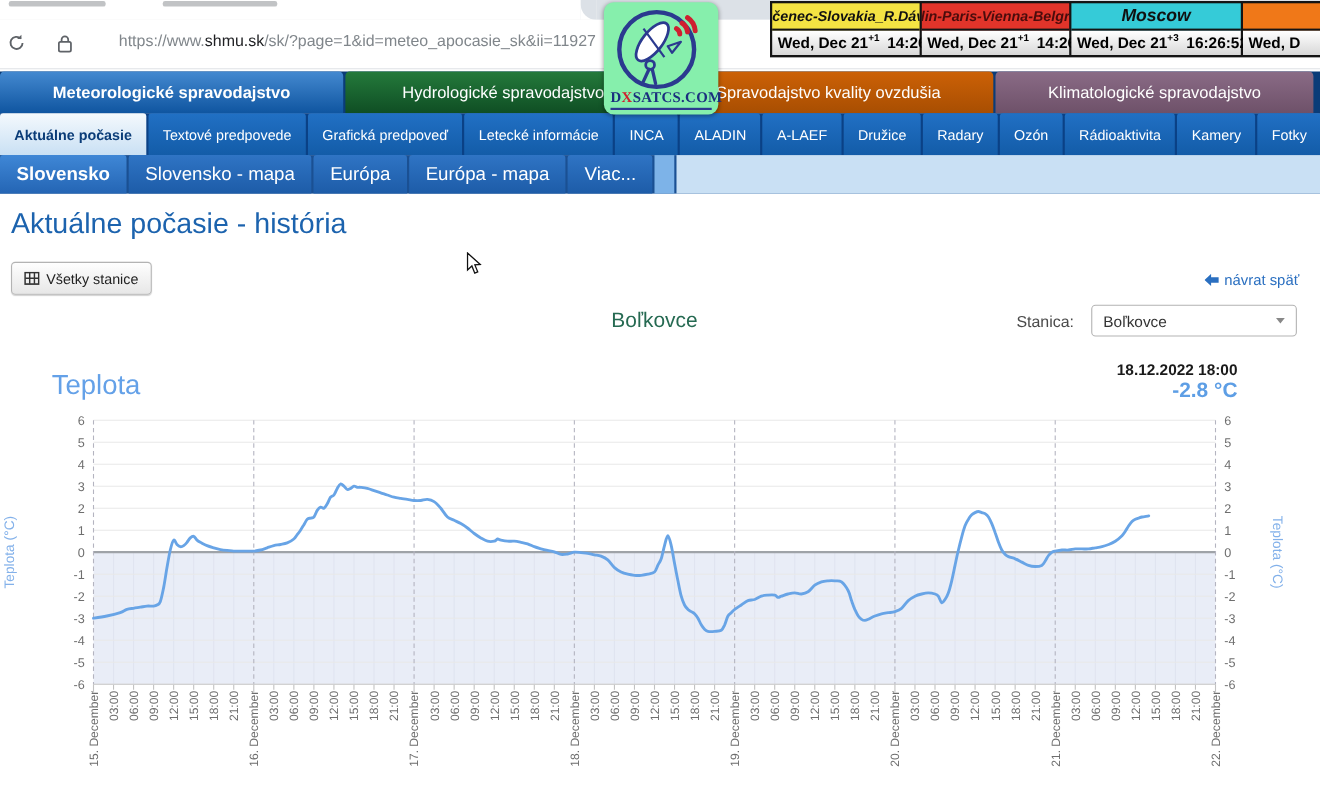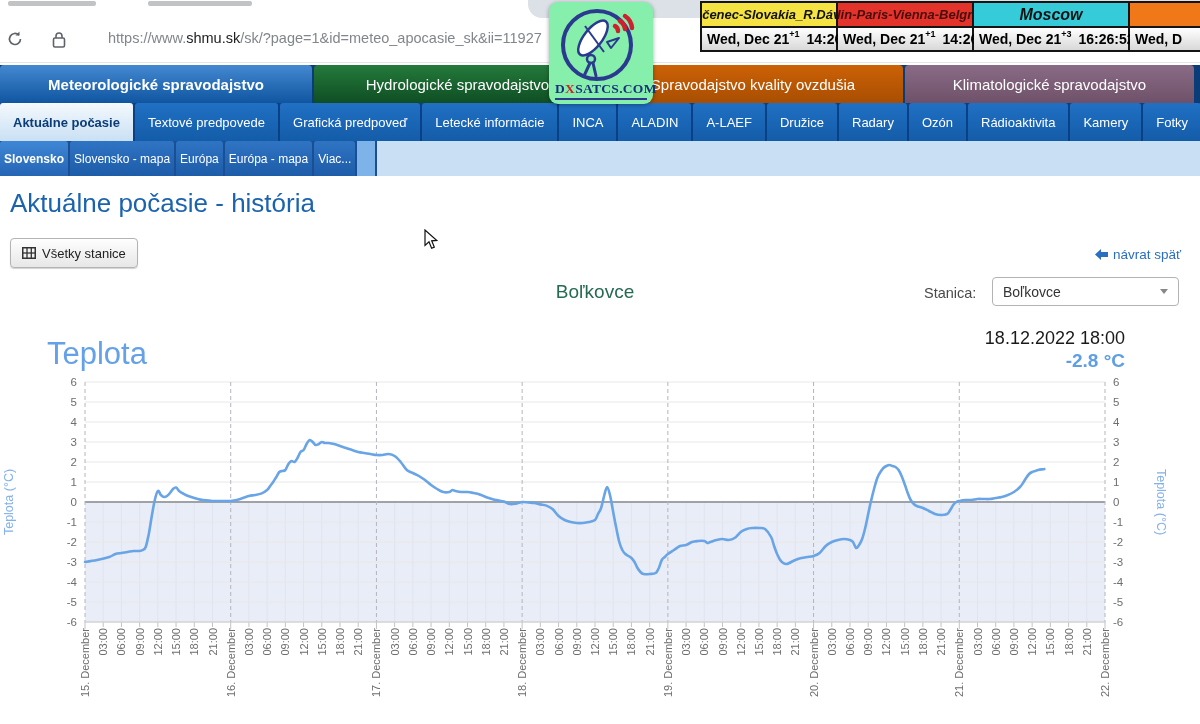--- a/index.html
+++ b/index.html
@@ -48,21 +48,21 @@
   #nav1{position:absolute;left:0;top:65px;width:1200px;height:38px;display:flex;gap:2px;background:#0a3c78;text-align:right;}
   .tab1{display:flex;align-items:center;justify-content:center;color:#fff;font-size:15px;
         border-radius:4px 4px 0 0;white-space:nowrap;}
   .tab1.active{font-weight:bold;}
   #nav2{position:absolute;left:0;top:103px;width:1200px;height:38px;display:flex;gap:2px;background:#0a4186;}
   .tab2{display:flex;align-items:center;justify-content:center;padding:0 13px;color:#fff;font-size:13px;
         background:linear-gradient(#2170c4,#135ca8);border-radius:3px 3px 0 0;white-space:nowrap;}
   .tab2.active{background:linear-gradient(#f4f9fd,#c9e0f4);color:#0a3c78;font-weight:bold;}
   .fill2{flex:1;background:#b9d8f2;}
   #nav3{position:absolute;left:0;top:141px;width:1200px;height:35px;display:flex;gap:2px;background:#1a5093;}
-  .tab3{display:flex;align-items:center;justify-content:center;padding:0 4px;color:#fff;font-size:12px;
+  .tab3{display:flex;align-items:center;justify-content:center;padding:0 15px;color:#fff;font-size:17px;
         background:linear-gradient(#2f74c4,#1d5ca8);border-radius:3px 3px 0 0;white-space:nowrap;}
   .tab3.active{font-weight:bold;background:linear-gradient(#3f87d6,#2465b4);}
   .fill3a{width:18px;background:#7db3e8;}
   .fill3b{flex:1;background:#c9e0f4;}
 
   
   h1{position:absolute;left:10px;top:188px;margin:0;font-size:26px;font-weight:400;color:#1c63ae;}
   .btn{position:absolute;left:10px;top:238px;height:30px;display:flex;align-items:center;gap:6px;
        padding:0 11px;font-size:13px;color:#222;background:linear-gradient(#fefefe,#e7e7e7);
        border:1px solid #b3b3b3;border-radius:4px;box-shadow:0 1px 1px rgba(0,0,0,.18);
@@ -70,23 +70,23 @@
   .backlink{position:absolute;left:1095px;top:247px;display:flex;align-items:center;gap:5px;
             color:#2a6fc0;font-size:13.5px;cursor:pointer;}
   .station-heading{position:absolute;left:85px;top:281px;width:1020px;text-align:center;
                    font-size:19px;font-weight:500;color:#266a52;}
   .stanica-label{position:absolute;left:924px;top:285px;font-size:14.5px;color:#4a4a4a;}
   .select{position:absolute;left:992px;top:277px;width:187px;height:29px;background:#fff;
           border:1px solid #b3b3b3;border-radius:4px;box-sizing:border-box;
           display:flex;align-items:center;padding:0 10px;font-size:14px;color:#333;}
   .select .caret{margin-left:auto;width:0;height:0;border-left:4px solid transparent;
           border-right:4px solid transparent;border-top:5px solid #888;}
-  .chart-title{position:absolute;left:47px;top:336px;font-size:31px;color:#64a1e8;}
+  .chart-title{position:absolute;left:47px;top:336px;font-size:25px;color:#64a1e8;}
   .readout{position:absolute;left:925px;top:328px;width:200px;text-align:right;}
-  .rdate{font-size:18px;color:#1a1a1a;}
+  .rdate{font-size:14px;color:#1a1a1a;font-weight:bold;}
   .rval{font-size:19px;font-weight:bold;color:#5d9ee5;margin-top:1px;text-align:right;}
   #chart{position:absolute;left:0;top:372px;}
   .cursor{position:absolute;left:424px;top:229px;z-index:50;}
 </style>
 </head>
 <body>
 
 <div class="stage">
 
   <div class="tabstrip">

